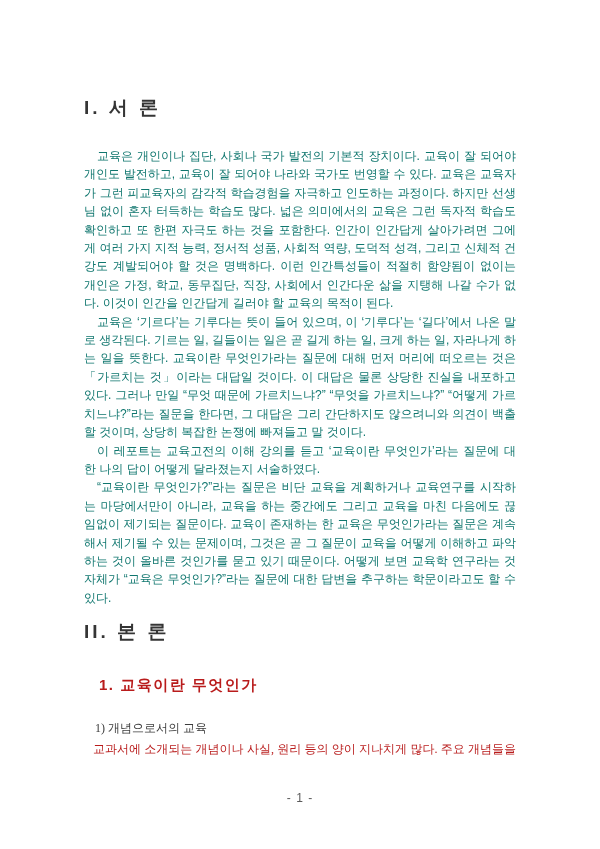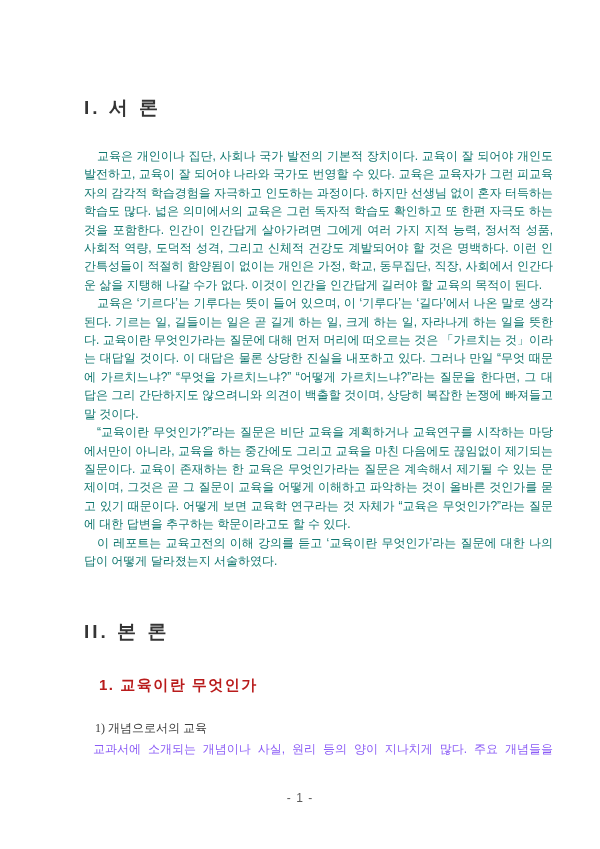--- a/index.html
+++ b/index.html
@@ -12,21 +12,21 @@
     height: 849px;
     font-family: "Liberation Sans", sans-serif;
     color: #3c3c3c;
     overflow: hidden;
   }
   .page {
     position: relative;
     width: 600px;
     height: 849px;
     box-sizing: border-box;
-    padding: 96px 47px 0 84px;
+    padding: 96px 84px 0 84px;
     background: #ffffff;
   }
   .h1 {
     margin: 0;
     font-size: 19px;
     font-weight: bold;
     color: #353535;
     letter-spacing: 3px;
     line-height: 24px;
   }
@@ -60,21 +60,22 @@
     line-height: 18.4px;
     color: #3c3c3c;
     font-family: Liberation Serif, serif;
   }
   .cont-para {
     margin: 3px 0 0 9px;
     font-size: 12px;
     line-height: 18.4px;
     text-align: justify;
     text-align-last: justify;
-    color: #8b5cf6;
+    color: #b91c1c;
+    font-family: Liberation Serif, serif;
   }
   .footer {
     position: absolute;
     top: 791px;
     left: 0;
     width: 600px;
     text-align: center;
     font-size: 12px;
     letter-spacing: 1px;
     color: #5a5a5a;
@@ -83,22 +84,22 @@
 </head>
 <body>
 
 <div class="page">
 
   <h1 class="h1">I. 서 론</h1>
 
   <div class="section-body">
       <p class="body-para">교육은 개인이나 집단, 사회나 국가 발전의 기본적 장치이다. 교육이 잘 되어야 개인도 발전하고, 교육이 잘 되어야 나라와 국가도 번영할 수 있다. 교육은 교육자가 그런 피교육자의 감각적 학습경험을 자극하고 인도하는 과정이다. 하지만 선생님 없이 혼자 터득하는 학습도 많다. 넓은 의미에서의 교육은 그런 독자적 학습도 확인하고 또 한편 자극도 하는 것을 포함한다. 인간이 인간답게 살아가려면 그에게 여러 가지 지적 능력, 정서적 성품, 사회적 역량, 도덕적 성격, 그리고 신체적 건강도 계발되어야 할 것은 명백하다. 이런 인간특성들이 적절히 함양됨이 없이는 개인은 가정, 학교, 동무집단, 직장, 사회에서 인간다운 삶을 지탱해 나갈 수가 없다. 이것이 인간을 인간답게 길러야 할 교육의 목적이 된다.</p>
       <p class="body-para">교육은 ‘기르다’는 기루다는 뜻이 들어 있으며, 이 ‘기루다’는 ‘길다’에서 나온 말로 생각된다. 기르는 일, 길들이는 일은 곧 길게 하는 일, 크게 하는 일, 자라나게 하는 일을 뜻한다. 교육이란 무엇인가라는 질문에 대해 먼저 머리에 떠오르는 것은 「가르치는 것」이라는 대답일 것이다. 이 대답은 물론 상당한 진실을 내포하고 있다. 그러나 만일 “무엇 때문에 가르치느냐?” “무엇을 가르치느냐?” “어떻게 가르치느냐?”라는 질문을 한다면, 그 대답은 그리 간단하지도 않으려니와 의견이 백출할 것이며, 상당히 복잡한 논쟁에 빠져들고 말 것이다.</p>
+      <p class="body-para">이 레포트는 교육고전의 이해 강의를 듣고 ‘교육이란 무엇인가’라는 질문에 대한 나의 답이 어떻게 달라졌는지 서술하였다.</p>
       <p class="body-para">“교육이란 무엇인가?”라는 질문은 비단 교육을 계획하거나 교육연구를 시작하는 마당에서만이 아니라, 교육을 하는 중간에도 그리고 교육을 마친 다음에도 끊임없이 제기되는 질문이다. 교육이 존재하는 한 교육은 무엇인가라는 질문은 계속해서 제기될 수 있는 문제이며, 그것은 곧 그 질문이 교육을 어떻게 이해하고 파악하는 것이 올바른 것인가를 묻고 있기 때문이다. 어떻게 보면 교육학 연구라는 것 자체가 “교육은 무엇인가?”라는 질문에 대한 답변을 추구하는 학문이라고도 할 수 있다.</p>
-      <p class="body-para">이 레포트는 교육고전의 이해 강의를 듣고 ‘교육이란 무엇인가’라는 질문에 대한 나의 답이 어떻게 달라졌는지 서술하였다.</p>
     </div>
 
   <h1 class="h1 second">II. 본 론</h1>
 
   <h2 class="h2">1. 교육이란 무엇인가</h2>
 
   <div class="list-line">1) 개념으로서의 교육</div>
 
   <p class="cont-para">교과서에 소개되는 개념이나 사실, 원리 등의 양이 지나치게 많다. 주요 개념들을</p>
 

